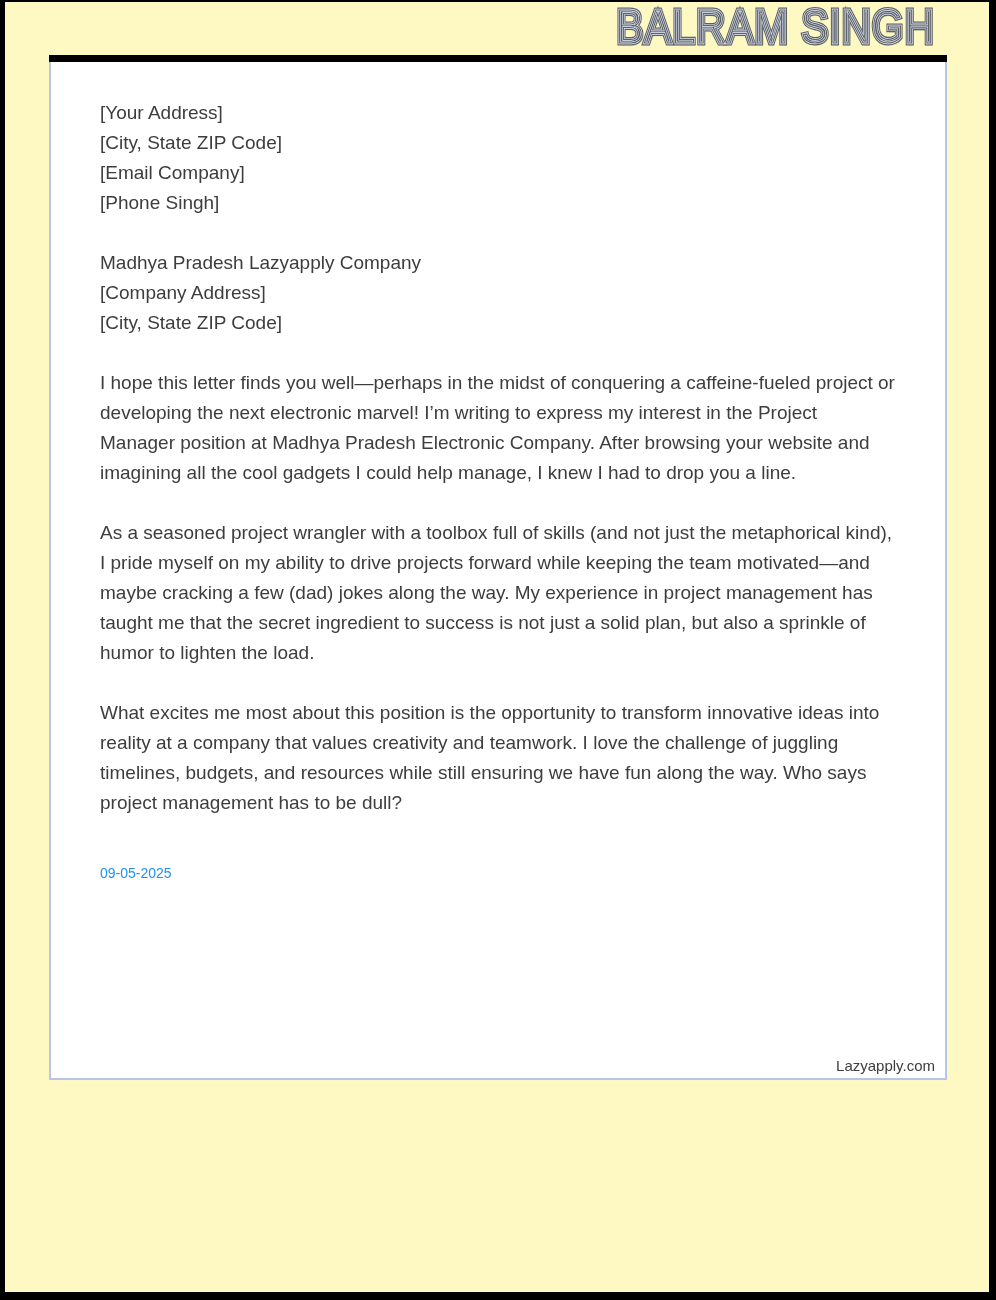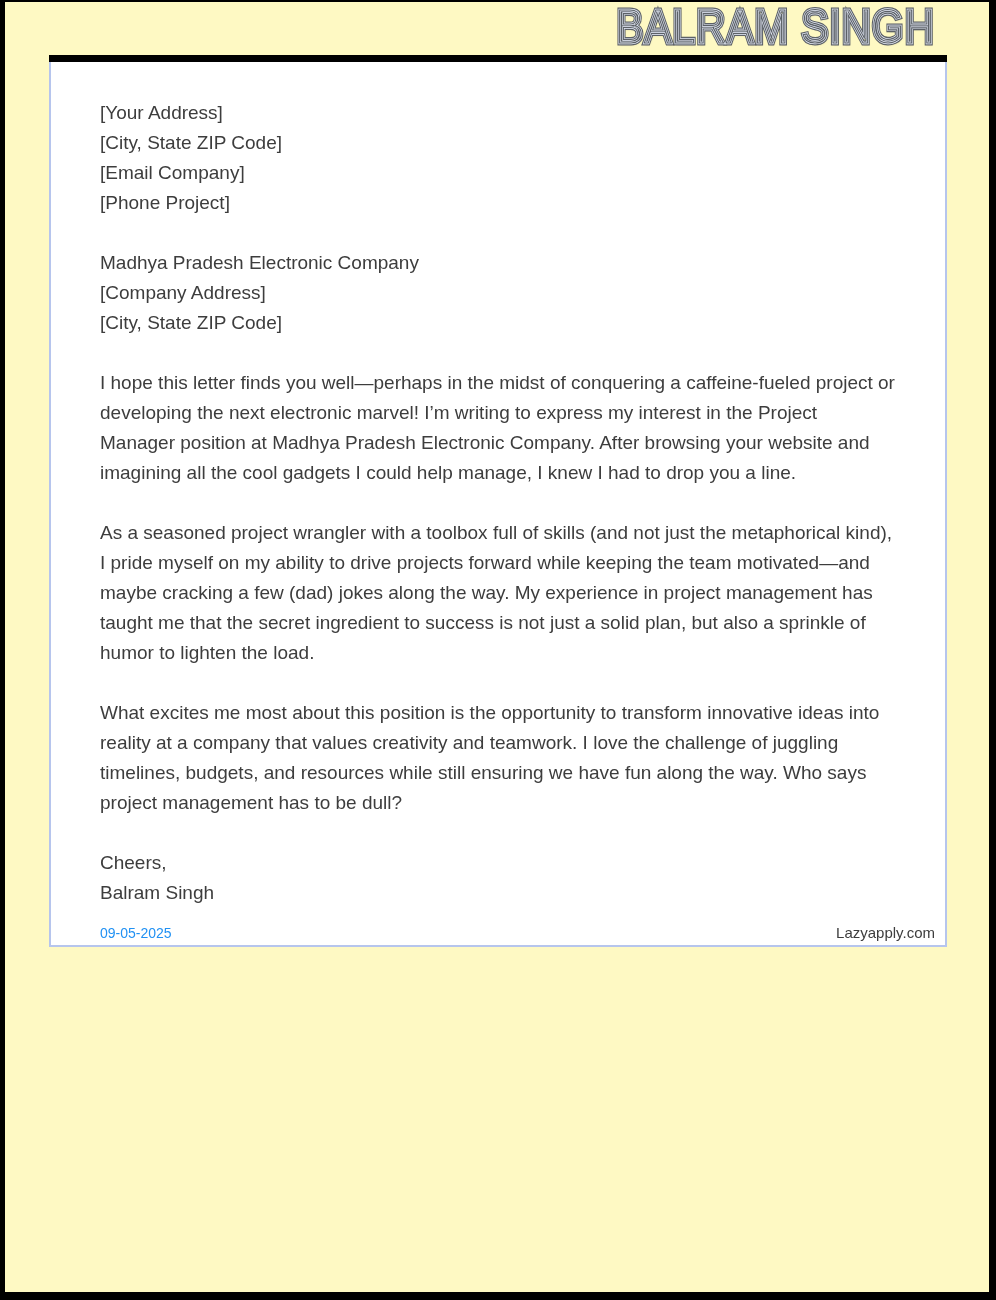--- a/index.html
+++ b/index.html
@@ -49,21 +49,21 @@
   .divider-bar {
     position: absolute;
     left: 49px; top: 55px;
     width: 898px; height: 7px;
     background: #000;
   }
 
   .letter-sheet {
     position: absolute;
     left: 49px; top: 62px;
-    width: 898px; height: 885px;
+    width: 898px; height: 1018px;
     background: #ffffff;
     border: 2px solid #b6c5ed;
     border-top: none;
     padding: 36px 48px 0 49px;
   }
 
   .line, .para {
     font-size: 19px;
     line-height: 30px;
     color: #3d3d3d;
@@ -102,37 +102,33 @@
   </div>
 
   <div class="divider-bar"></div>
 
   <div class="letter-sheet">
 
     <div class="block">
       <div class="line">[Your Address]</div>
       <div class="line">[City, State ZIP Code]</div>
       <div class="line">[Email Company]</div>
-      <div class="line">[Phone Project]</div>
+      <div class="line">[Phone Singh]</div>
     </div>
 
     <div class="block">
-      <div class="line">Madhya Pradesh Electronic Company</div>
+      <div class="line">Madhya Pradesh Lazyapply Company</div>
       <div class="line">[Company Address]</div>
       <div class="line">[City, State ZIP Code]</div>
     </div>
 
 
     <div class="para">I hope this letter finds you well—perhaps in the midst of conquering a caffeine-fueled project or developing the next electronic marvel! I’m writing to express my interest in the Project Manager position at Madhya Pradesh Electronic Company. After browsing your website and imagining all the cool gadgets I could help manage, I knew I had to drop you a line.</div>
     <div class="para">As a seasoned project wrangler with a toolbox full of skills (and not just the metaphorical kind), I pride myself on my ability to drive projects forward while keeping the team motivated—and maybe cracking a few (dad) jokes along the way. My experience in project management has taught me that the secret ingredient to success is not just a solid plan, but also a sprinkle of humor to lighten the load.</div>
     <div class="para">What excites me most about this position is the opportunity to transform innovative ideas into reality at a company that values creativity and teamwork. I love the challenge of juggling timelines, budgets, and resources while still ensuring we have fun along the way. Who says project management has to be dull?</div>
 
-    <div>
-      <div class="line">Cheers,</div>
-      <div class="line">Balram Singh</div>
-    </div>
 
     <span class="letter-date">09-05-2025</span>
 
     <div class="watermark">Lazyapply.com</div>
   </div>
 
 </div>
 
 </body></html>

